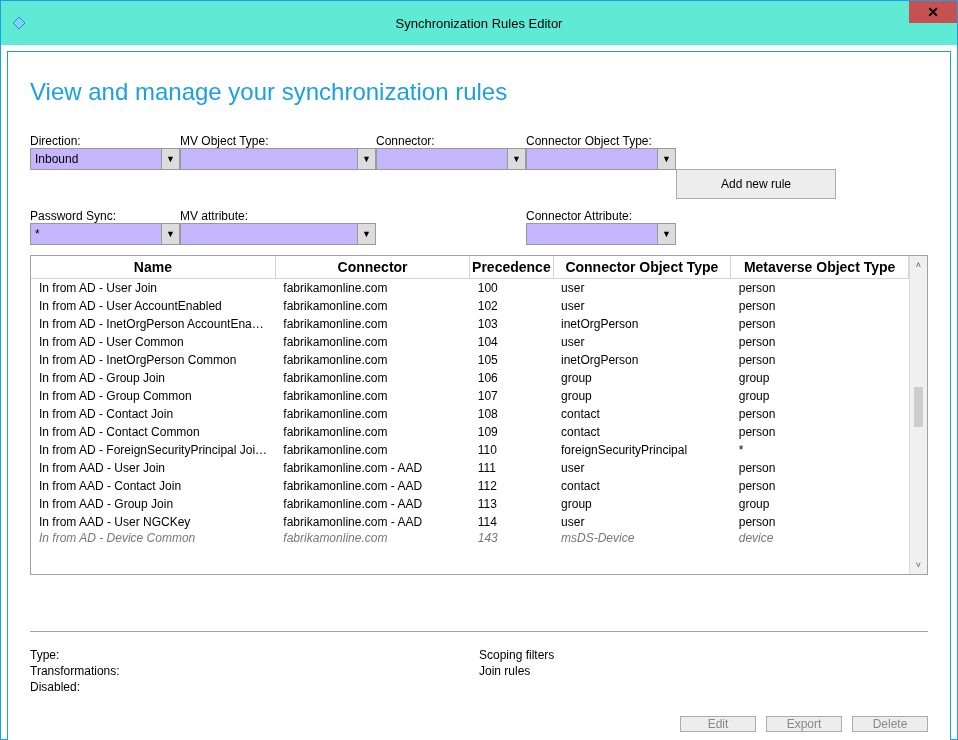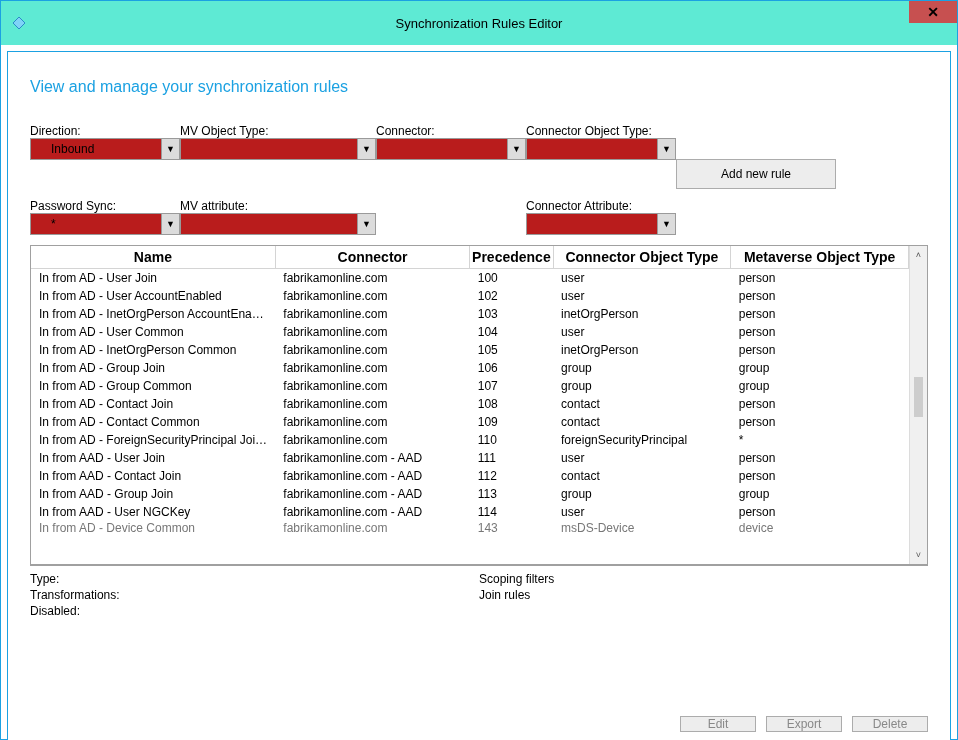--- a/index.html
+++ b/index.html
@@ -4,48 +4,48 @@
 <style>
   * { box-sizing: border-box; margin: 0; padding: 0; }
   html, body { width: 958px; height: 740px; font-family: "Segoe UI", Tahoma, sans-serif; font-size: 12px; color: #000; background: #fff; }
   .window { width: 958px; height: 740px; background: #fff; border: 1px solid #1ba1e2; position: relative; }
   .titlebar { height: 44px; background: #5eead4; display: flex; align-items: center; position: relative; }
   .titlebar .sys-icon { width: 24px; height: 24px; display: flex; align-items: center; justify-content: center; margin-left: 6px; }
   .titlebar .title { position: absolute; left: 0; right: 0; text-align: center; font-size: 13px; color: #000; }
   .titlebar .close { position: absolute; right: 0; top: 0; width: 48px; height: 22px; background: #c75050; display: flex; align-items: center; justify-content: center; font-weight: bold; font-size: 14px; color: #000; }
   .client { padding: 6px; height: calc(100% - 28px); }
   .inner { border: 1px solid #1ba1e2; height: 100%; padding: 26px 22px 16px 22px; position: relative; background: #fff; }
-  .page-title { color: #1ba1e2; font-size: 16px; font-weight: 400; margin-bottom: 28px; }
-  .combo { width: 100%; height: 22px; background: #b91c1c; border: 1px solid #9a9a9a; display: flex; align-items: center; position: relative; padding-left: 16px; }
+  .page-title { color: #1ba1e2; font-size: 24px; font-weight: 400; margin-bottom: 28px; }
+  .combo { width: 100%; height: 22px; background: #c4b5fd; border: 1px solid #9a9a9a; display: flex; align-items: center; position: relative; }
   .combo .val { padding: 0 4px; font-size: 12px; color: #000; }
   .combo .arrow { position: absolute; right: 0; top: 0; width: 18px; height: 100%; border-left: 1px solid #9a9a9a; background: #dcdcdc; display: flex; align-items: center; justify-content: center; font-size: 9px; }
   .btn { height: 26px; border: 1px solid #acacac; background: #ededed; display: flex; align-items: center; justify-content: center; font-size: 12px; cursor: pointer; padding: 0 10px; margin-top: 35px; }
   .filters-row { display: grid; grid-template-columns: 150px 196px 150px 150px 160px; margin-bottom: 10px; }
   .filters-row .cell { display:flex; flex-direction:column; }
   .table-wrap { border: 1px solid #a0a0a0; height: 320px; margin-top: 8px; position: relative; display:flex; }
   .table-body { flex: 1; overflow: hidden; }
   table { width: 100%; border-collapse: collapse; table-layout: fixed; }
   thead th { background: #fff; font-weight: bold; font-size: 14px; border-right: 1px solid #d4d4d4; border-bottom: 1px solid #d4d4d4; height: 22px; text-align: center; }
   tbody td { font-size: 12px; padding: 2px 8px; height: 18px; white-space: nowrap; overflow: hidden; text-overflow: ellipsis; }
   .col-name { width: 220px; }
   .col-conn { width: 175px; }
   .col-prec { width: 75px; text-align:left; }
   .col-cot  { width: 160px; }
   .col-mot  { width: 160px; }
   .scrollbar { width: 18px; background: #f0f0f0; border-left: 1px solid #dcdcdc; display: flex; flex-direction: column; }
   .scrollbar .sbtn { height: 18px; display:flex; align-items:center; justify-content:center; font-size:9px; color:#555; }
   .scrollbar .thumb { background: #cdcdcd; margin: 0 2px; }
   .scrollbar .track { flex:1; position:relative; }
-  .detail { border-top: 1px solid #a0a0a0; padding-top: 6px; display:flex; }
+  .detail { margin-top: 56px; border-top: 1px solid #a0a0a0; padding-top: 16px; display:flex; }
   .detail .left, .detail .right { flex:1; }
   .detail .line { font-size: 12px; margin-bottom: 2px; }
   .bottom-btns { position:absolute; right: 22px; bottom: 16px; display:flex; gap: 10px; }
   .bottom-btns .btn { width: 76px; height: 16px; color:#888; }
   .cut-row td { color:#777; }
-  tbody tr:last-child td { padding-top:0; padding-bottom:0; height:10px; overflow:hidden; }
+  tbody tr:last-child td { padding-top:0; padding-bottom:0; height:10px; overflow:hidden;font-style:italic; }
 </style>
 </head>
 <body>
 
 <div class="window">
   <div class="titlebar">
     <div class="sys-icon">
       <svg width="14" height="14" viewBox="0 0 14 14">
           <polygon points="7,1 13,7 7,13 1,7" fill="#7fd3f7" stroke="#2a8cc7"></polygon>
         </svg>

